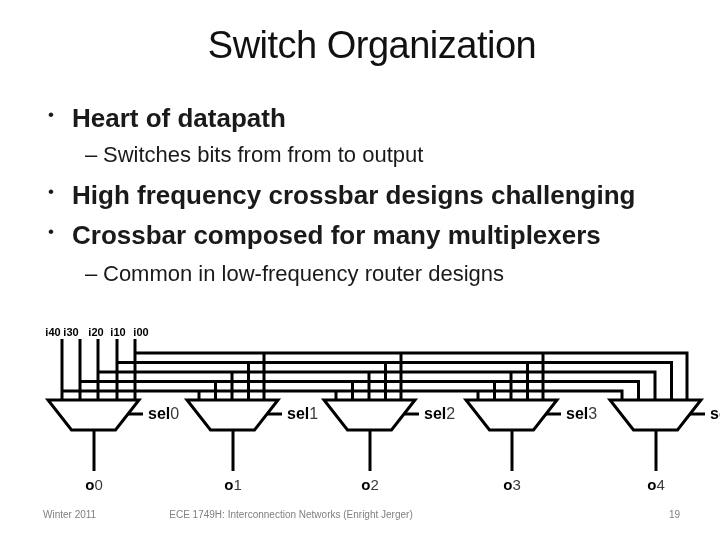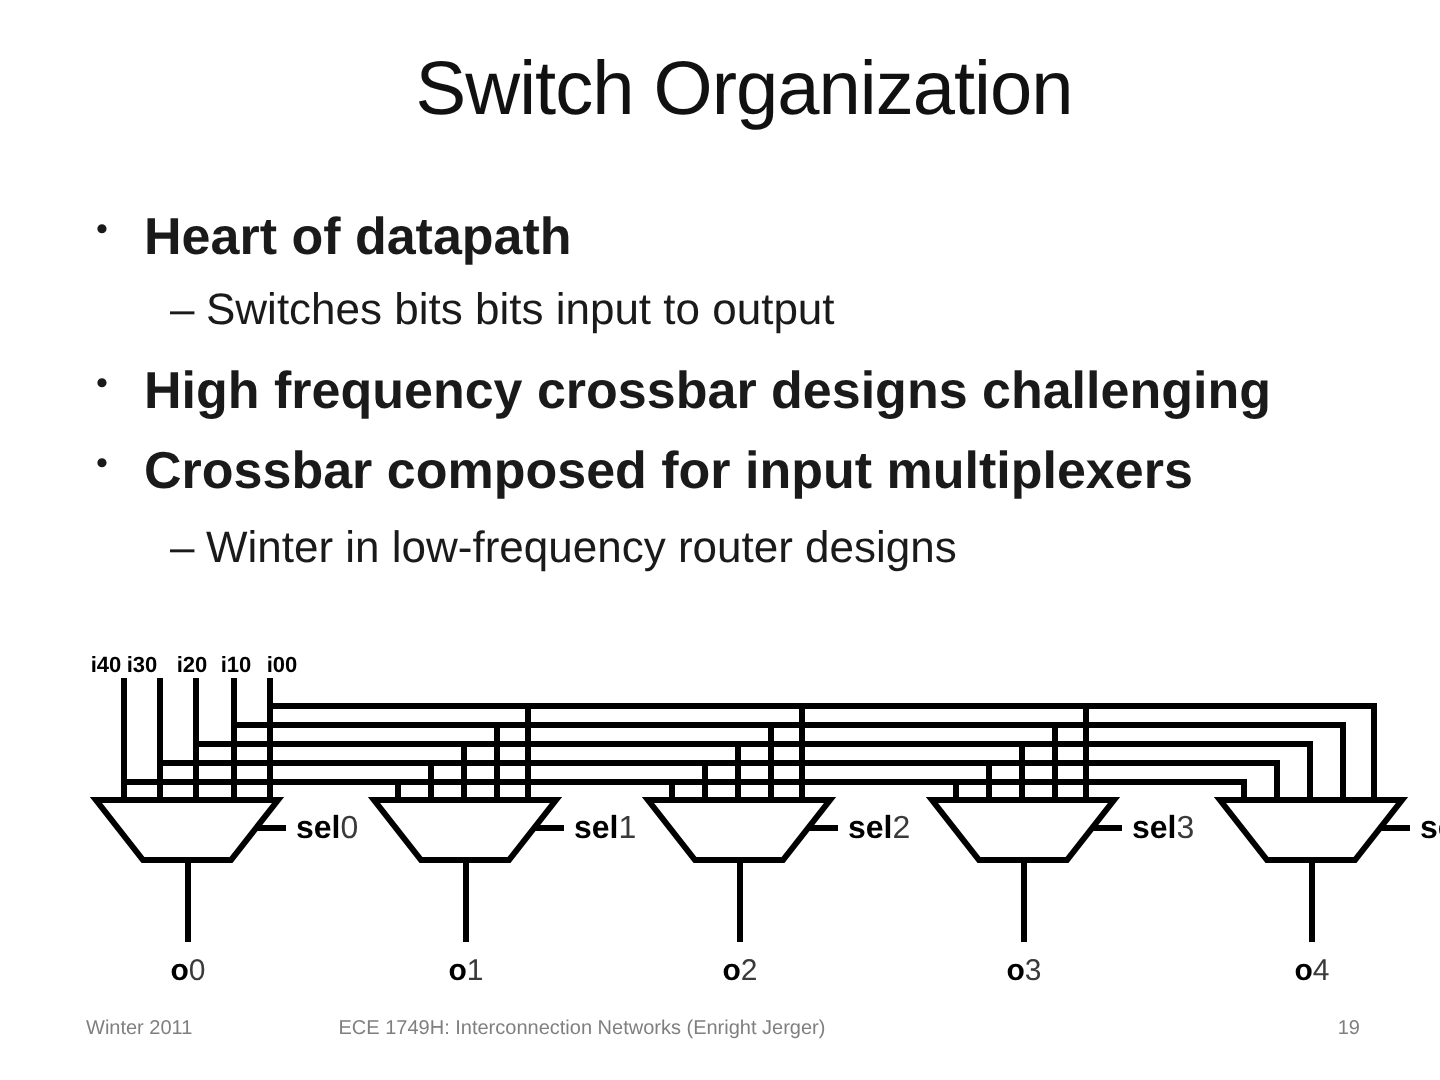--- a/index.html
+++ b/index.html
@@ -35,33 +35,33 @@
 
   <div class="title">Switch Organization</div>
 
   <div>
     <div class="bullet-row lvl1" style="top:103px">
       <span class="b-marker">•</span>
       <span class="b-text">Heart of datapath</span>
     </div>
     <div class="bullet-row lvl2" style="top:142px">
       <span class="d-marker">–</span>
-      <span class="b-text">Switches bits bits input to output</span>
+      <span class="b-text">Switches bits from from to output</span>
     </div>
     <div class="bullet-row lvl1" style="top:180px">
       <span class="b-marker">•</span>
       <span class="b-text">High frequency crossbar designs challenging</span>
     </div>
     <div class="bullet-row lvl1" style="top:220px">
       <span class="b-marker">•</span>
-      <span class="b-text">Crossbar composed for input multiplexers</span>
+      <span class="b-text">Crossbar composed for many multiplexers</span>
     </div>
     <div class="bullet-row lvl2" style="top:261px">
       <span class="d-marker">–</span>
-      <span class="b-text">Winter in low-frequency router designs</span>
+      <span class="b-text">Common in low-frequency router designs</span>
     </div>
   </div>
 
   <svg width="720" height="540" viewBox="0 0 720 540">
       <text x="53" y="336" text-anchor="middle" class="din">i40</text>
       <line x1="62" y1="339" x2="62" y2="400" stroke="#000000" stroke-width="3" fill="none"></line>
       <path d="M 62 391 H 622 V 400" stroke="#000000" stroke-width="3" fill="none"></path>
       <text x="71" y="336" text-anchor="middle" class="din">i30</text>
       <line x1="80" y1="339" x2="80" y2="400" stroke="#000000" stroke-width="3" fill="none"></line>
       <path d="M 80 381.5 H 638.5 V 400" stroke="#000000" stroke-width="3" fill="none"></path>

